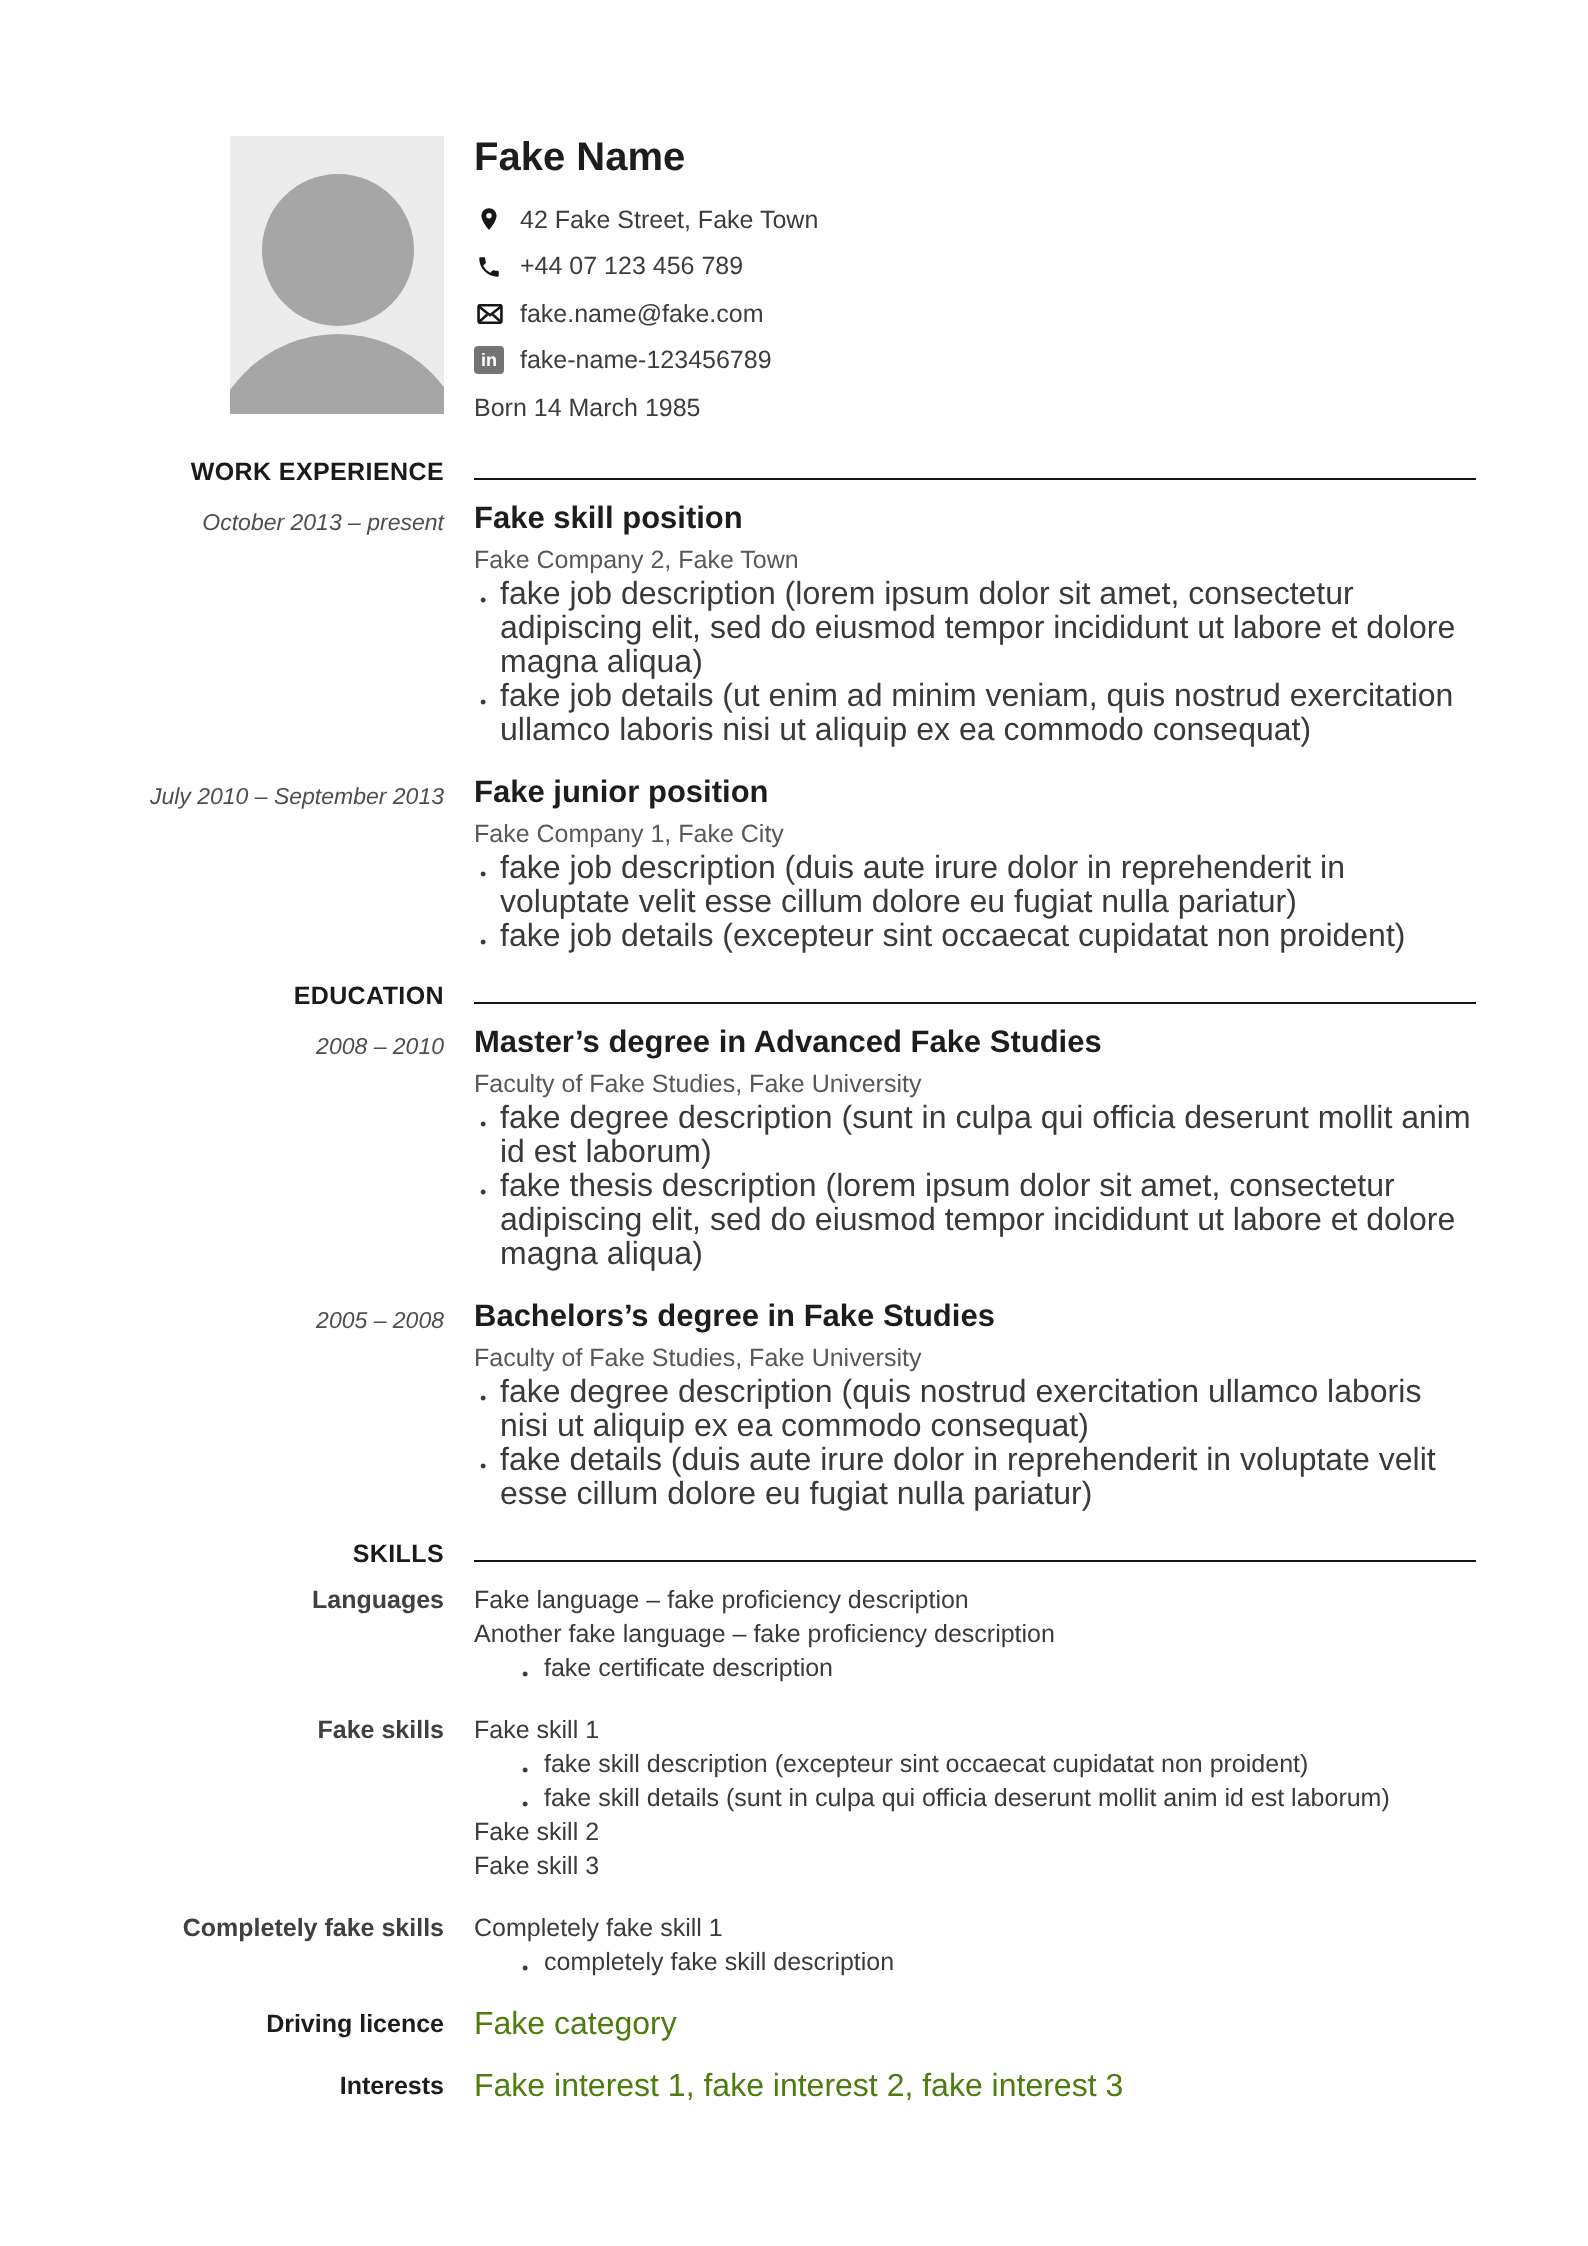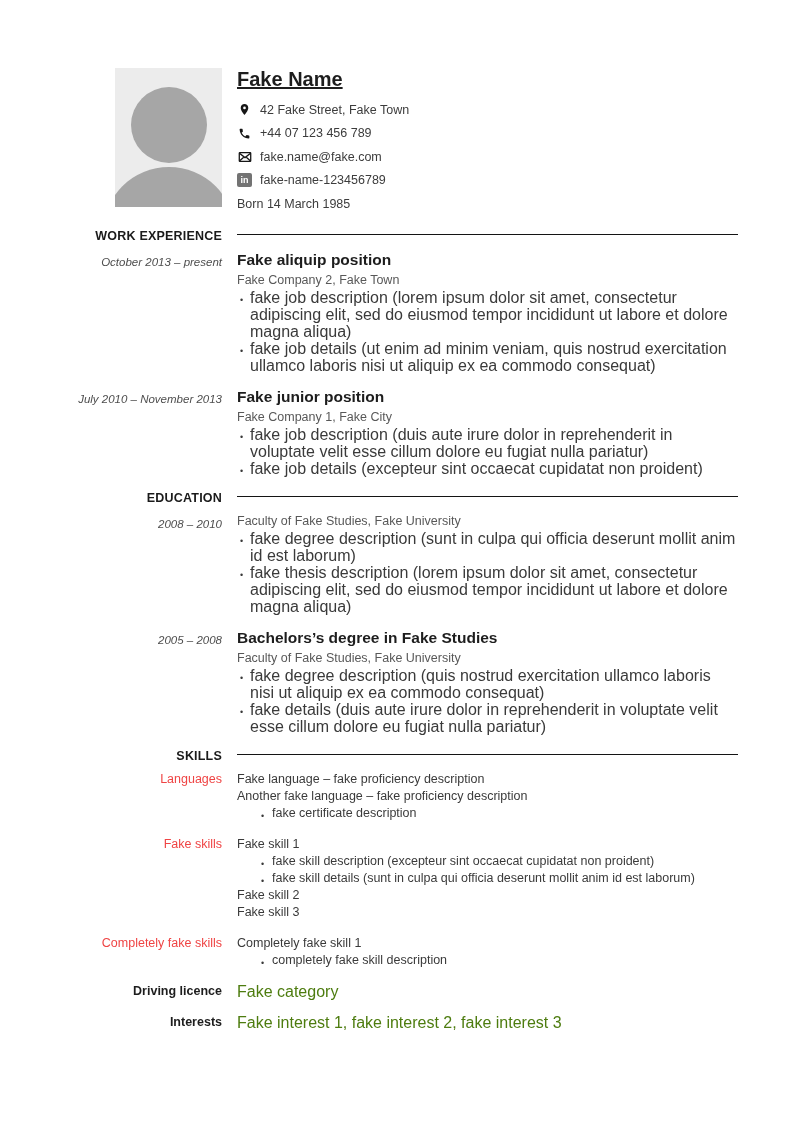--- a/index.html
+++ b/index.html
@@ -20,48 +20,48 @@
     overflow:hidden; margin-left:auto;
   }
   .photo .head {
     position:absolute; width:76px; height:76px; border-radius:50%;
     background:#a6a6a6; left:50%; top:19px; transform:translateX(-50%);
   }
   .photo .torso {
     position:absolute; width:132px; height:132px; border-radius:50%;
     background:#a6a6a6; left:50%; top:99px; transform:translateX(-50%);
   }
-  .person-name { font-size:20px; font-weight:bold; color:#1d1d1d; line-height:23px; margin-bottom:7px;text-decoration:underline; }
+  .person-name { font-size:20px; font-weight:bold; color:#1d1d1d; line-height:23px; margin-bottom:7px; }
   .contact-line { display:flex; align-items:center; height:23.5px; font-size:12.5px; color:#3c3c3c; }
   .cicon { width:15px; height:15px; margin-right:8px; display:flex; align-items:center; justify-content:center; flex:0 0 15px; }
   .li-badge {
     width:30px; height:14px; background:#737373; color:#ffffff; border-radius:2px;
     font-size:9px; font-weight:bold; display:flex; align-items:center; justify-content:center;
     line-height:1;
     text-align:right;
   }
   .birth-line { padding-left:0; }
 
   
-  .section-row { margin-top:13px; margin-bottom:8px; align-items:center; }
+  .section-row { margin-top:13px; margin-bottom:8px; align-items:flex-end; }
   .section-title { font-size:12.5px; font-weight:bold; color:#1a1a1a; line-height:14px; letter-spacing:0.2px; white-space:nowrap; }
   .rule { height:1.4px; background:#141414; margin-bottom:2.5px; }
 
   
   .entry-row { margin-bottom:14px; }
   .date-cell { font-size:11.5px; font-style:italic; color:#4e4e4e; padding-top:4px; line-height:15px; }
   .entry-title { font-size:15.5px; font-weight:bold; color:#1d1d1d; line-height:18px; margin-bottom:3px; }
   .entry-subtitle { font-size:12.5px; color:#585858; line-height:17px; }
   ul.bullets { list-style:none; margin:0; padding:0; }
   ul.bullets li { font-size:16px; line-height:17px; color:#3a3a3a; padding-left:13px; position:relative; }
   ul.bullets li::before { content:"•"; position:absolute; left:3px; top:3px; font-size:9px; color:#3a3a3a; }
 
   
   .group-row { margin-bottom:14px; }
-  .group-label { font-size:12.5px; font-weight:normal; color:#ef4444; line-height:17px; }
+  .group-label { font-size:12.5px; font-weight:bold; color:#404040; line-height:17px; }
   .skill-line { font-size:12.5px; line-height:17px; color:#3a3a3a; }
   .skill-line.bulleted { padding-left:35px; position:relative; }
   .skill-line.bulleted::before { content:"•"; position:absolute; left:24px; top:3px; font-size:9px; color:#3a3a3a; }
 
   
   .info-row { margin-bottom:14px; }
   .info-label { font-size:12.5px; font-weight:bold; color:#1d1d1d; line-height:17px; }
   .info-value { font-size:16px; color:#4d7c0f; line-height:17px; }
 
   svg { display:block; }
@@ -124,51 +124,52 @@
   <div class="row section-row">
     <div class="col-left section-title">WORK EXPERIENCE</div>
     <div class="col-right">
         <div class="rule"></div>
       </div>
   </div>
 
   <div class="row entry-row">
     <div class="col-left date-cell">October 2013 – present</div>
     <div class="col-right">
-      <div class="entry-title">Fake aliquip position</div>
+      <div class="entry-title">Fake skill position</div>
       <div class="entry-subtitle">Fake Company 2, Fake Town</div>
       <ul class="bullets">
         <li>fake job description (lorem ipsum dolor sit amet, consectetur adipiscing elit, sed do eiusmod tempor incididunt ut labore et dolore magna aliqua)</li>
         <li>fake job details (ut enim ad minim veniam, quis nostrud exercitation ullamco laboris nisi ut aliquip ex ea commodo consequat)</li>
       </ul>
     </div>
   </div>
 
   <div class="row entry-row">
-    <div class="col-left date-cell">July 2010 – November 2013</div>
+    <div class="col-left date-cell">July 2010 – September 2013</div>
     <div class="col-right">
       <div class="entry-title">Fake junior position</div>
       <div class="entry-subtitle">Fake Company 1, Fake City</div>
       <ul class="bullets">
         <li>fake job description (duis aute irure dolor in reprehenderit in voluptate velit esse cillum dolore eu fugiat nulla pariatur)</li>
         <li>fake job details (excepteur sint occaecat cupidatat non proident)</li>
       </ul>
     </div>
   </div>
 
   <div class="row section-row">
     <div class="col-left section-title">EDUCATION</div>
     <div class="col-right">
         <div class="rule"></div>
       </div>
   </div>
 
   <div class="row entry-row">
     <div class="col-left date-cell">2008 – 2010</div>
     <div class="col-right">
+      <div class="entry-title">Master’s degree in Advanced Fake Studies</div>
       <div class="entry-subtitle">Faculty of Fake Studies, Fake University</div>
       <ul class="bullets">
         <li>fake degree description (sunt in culpa qui officia deserunt mollit anim id est laborum)</li>
         <li>fake thesis description (lorem ipsum dolor sit amet, consectetur adipiscing elit, sed do eiusmod tempor incididunt ut labore et dolore magna aliqua)</li>
       </ul>
     </div>
   </div>
 
   <div class="row entry-row">
     <div class="col-left date-cell">2005 – 2008</div>

